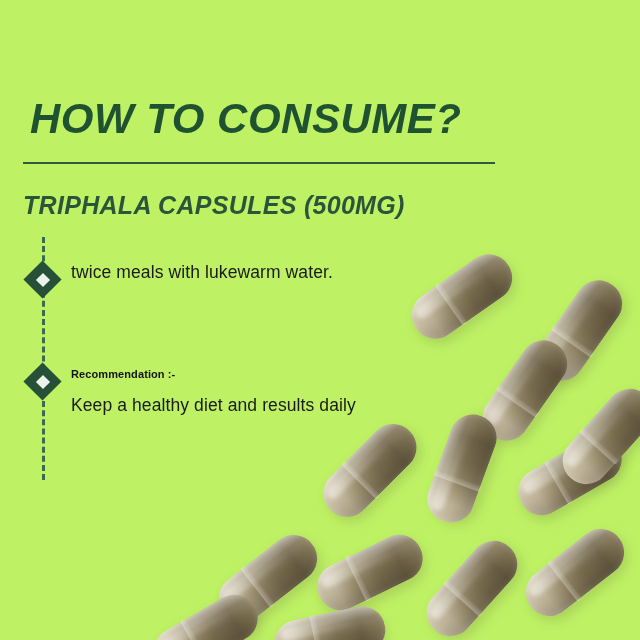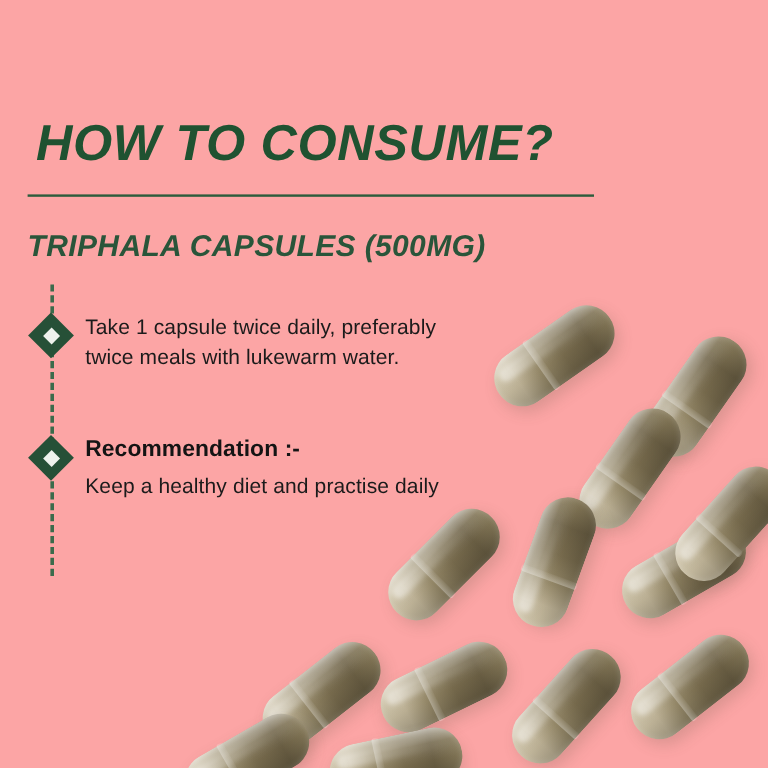--- a/index.html
+++ b/index.html
@@ -10,21 +10,21 @@
     width: 640px;
     height: 640px;
     overflow: hidden;
     font-family: "Liberation Sans", sans-serif;
   }
 
   #poster {
     position: relative;
     width: 640px;
     height: 640px;
-    background: #fca5a5;
+    background: #bef264;
     overflow: hidden;
   }
 
   
   #capsule-layer {
     position: absolute;
     inset: 0;
     pointer-events: none;
   }
   .capsule {
@@ -167,21 +167,21 @@
     top: -2px;
     width: 380px;
     font-size: 17.5px;
     line-height: 25px;
     color: #1b1b1b;
     letter-spacing: 0.1px;
   }
   .bullet-heading {
     display: block;
     font-weight: bold;
-    font-size: 19px;
+    font-size: 11px;
     line-height: 25px;
     color: #141414;
     letter-spacing: 0.1px;
     margin-bottom: 6px;
   }
   .bullet-line { display: block; }
 </style>
 </head>
 <body>
 
@@ -212,30 +212,29 @@
     <div id="product-subtitle">TRIPHALA CAPSULES (500MG)</div>
 
     <div id="timeline-rail"></div>
 
     <div class="bullet-row" id="bullet-row-1">
       <div class="diamond-marker">
         <span class="outer"></span>
         <span class="inner"></span>
       </div>
       <div class="bullet-text">
-        <span class="bullet-line">Take 1 capsule twice daily, preferably</span>
         <span class="bullet-line">twice meals with lukewarm water.</span>
       </div>
     </div>
 
     <div class="bullet-row" id="bullet-row-2">
       <div class="diamond-marker">
         <span class="outer"></span>
         <span class="inner"></span>
       </div>
       <div class="bullet-text">
         <span class="bullet-heading">Recommendation :-</span>
-        <span class="bullet-line">Keep a healthy diet and practise daily</span>
+        <span class="bullet-line">Keep a healthy diet and results daily</span>
       </div>
     </div>
 
   </div>
 </div>
 
 </body></html>

